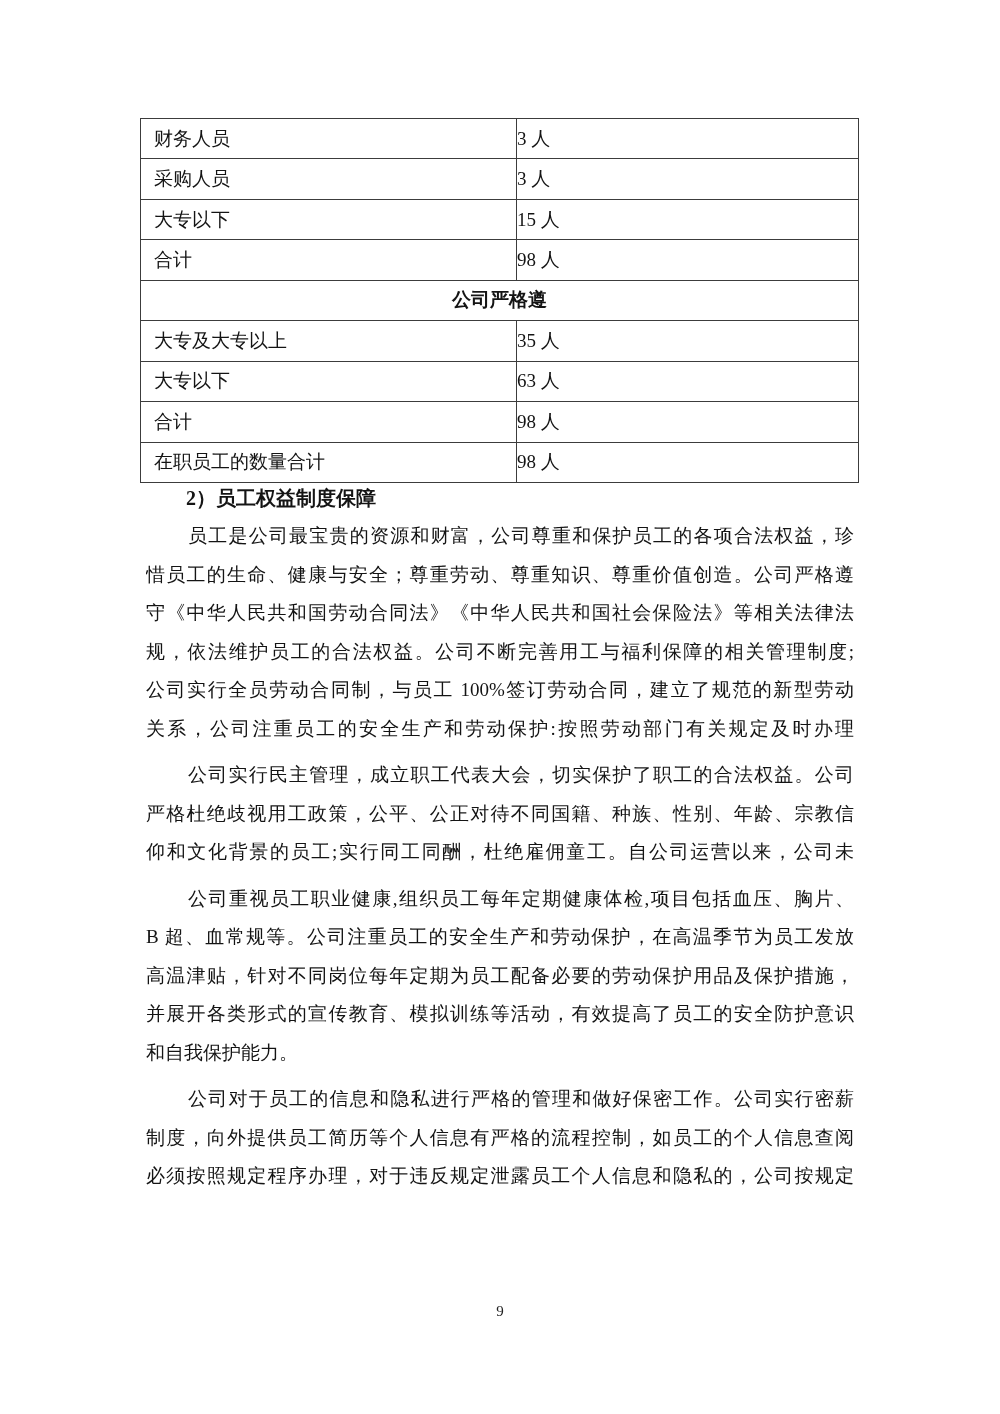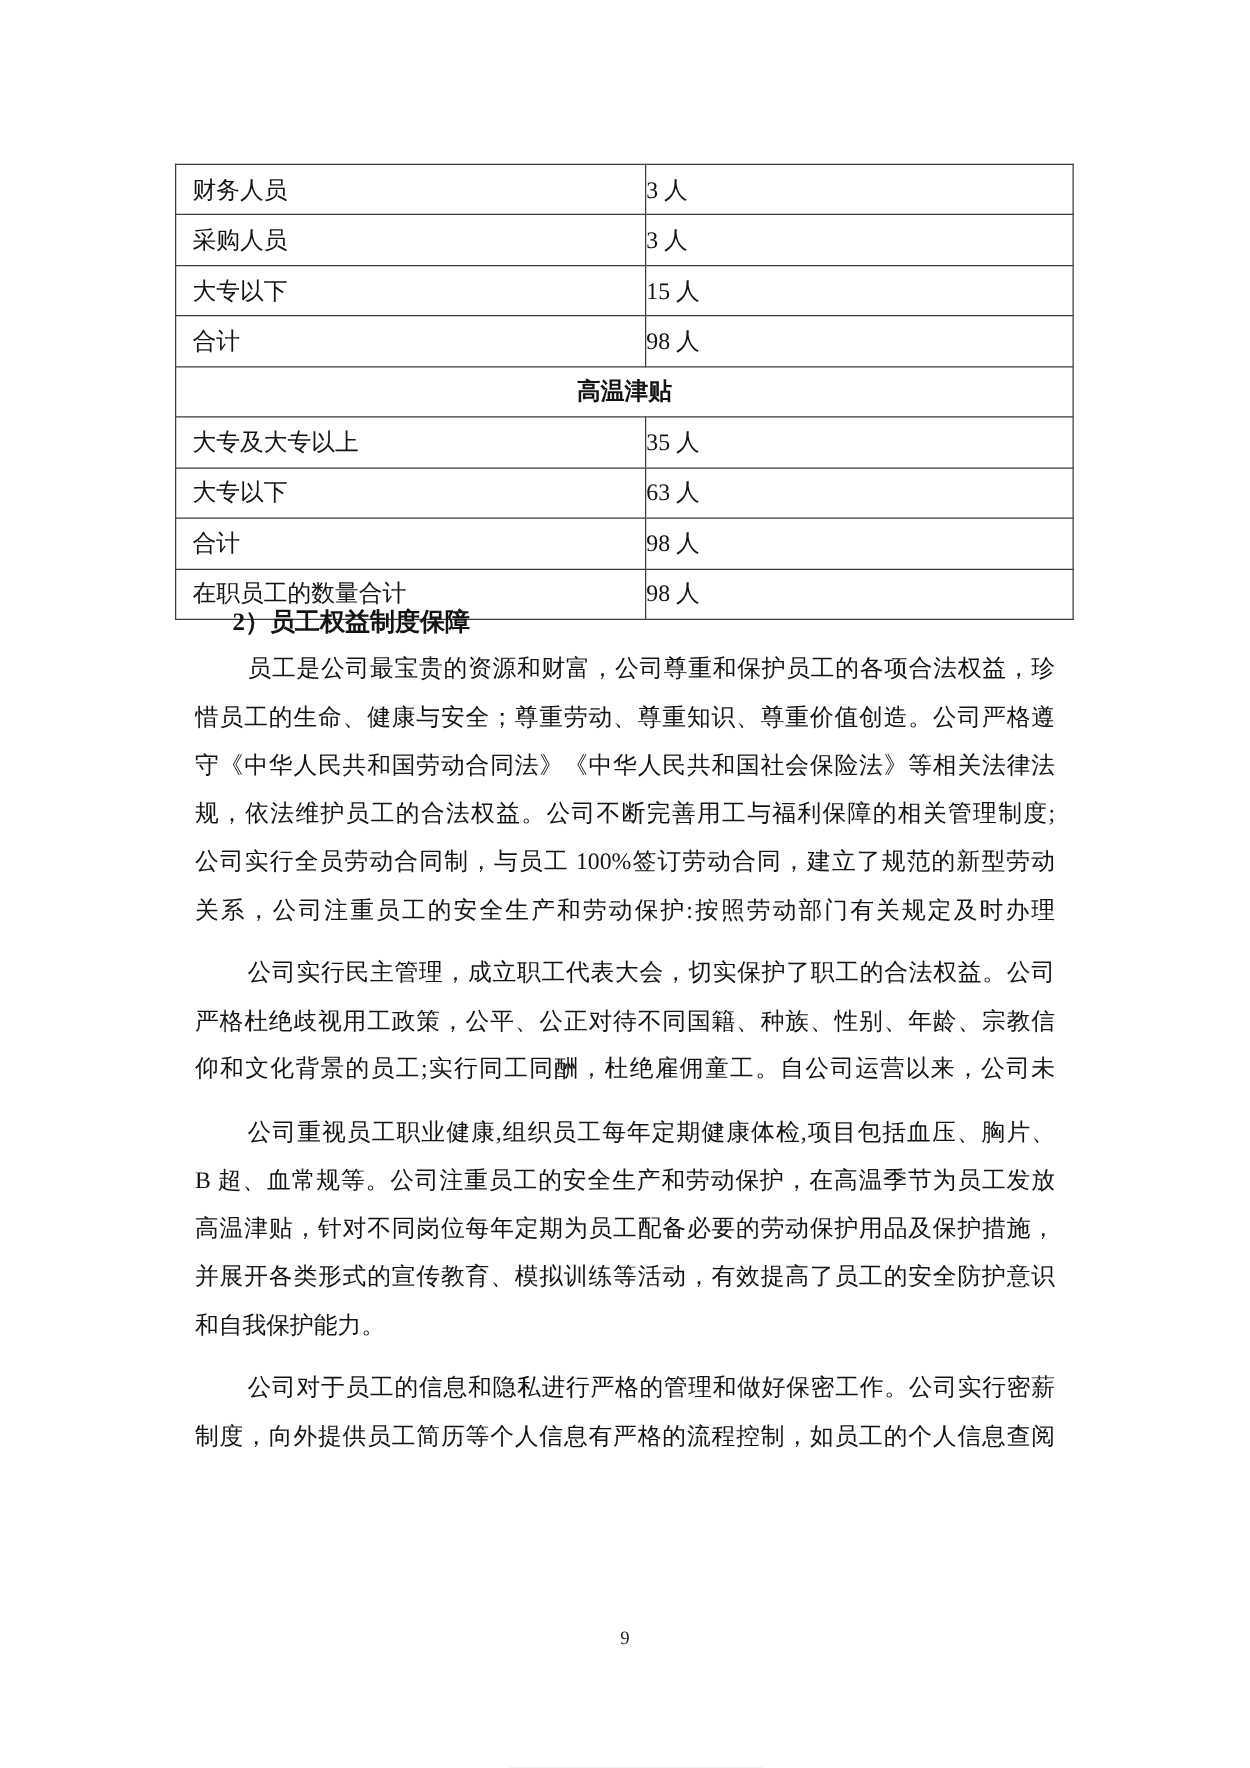--- a/index.html
+++ b/index.html
@@ -8,21 +8,21 @@
     width:1000px; height:1414px;
     margin:0 auto;
     background:#ffffff;
     font-family:"Liberation Serif","DejaVu Serif",serif;
     color:#141414;
     overflow:hidden;
   }
 
   
   table.emp {
-    position:absolute; left:140px; top:131px;
+    position:absolute; left:140px; top:118px;
     width:719px; height:365px;
     border-collapse:collapse; table-layout:fixed;
   }
   table.emp td {
     border:1px solid #3c3c3c;
     font-size:19px;
     padding:0;
     vertical-align:middle;
     background:#ffffff;
   }
@@ -32,21 +32,21 @@
     text-align:center; font-weight:bold; font-size:19px;
   }
 
   
   .content { position:absolute; left:144px; top:479px; width:712px; }
   .heading {
     font-weight:bold; font-size:20px;
     line-height:38px; height:38px;
     padding-left:42px;
   }
-  .para { margin:12px;font-family:Liberation Serif, serif; }
+  .para { margin:2px;font-family:Liberation Serif, serif; }
   .para + .para { margin-top:8px; }
   .p1 { margin-top:0; }
   .ln {
     font-size:19px;
     line-height:38.5px; height:38.5px;
     white-space:nowrap;
     text-align:justify;
     text-align-last:justify;
     overflow:hidden;
   }
@@ -75,21 +75,21 @@
     </tr>
     <tr>
       <td class="label">大专以下</td>
       <td class="value">15 人</td>
     </tr>
     <tr>
       <td class="label">合计</td>
       <td class="value">98 人</td>
     </tr>
     <tr class="header">
-      <td colspan="2">高温津贴</td>
+      <td colspan="2">公司严格遵</td>
     </tr>
     <tr>
       <td class="label">大专及大专以上</td>
       <td class="value">35 人</td>
     </tr>
     <tr>
       <td class="label">大专以下</td>
       <td class="value">63 人</td>
     </tr>
     <tr>
@@ -126,19 +126,20 @@
       <div class="ln first">公司重视员工职业健康,组织员工每年定期健康体检,项目包括血压、胸片、</div>
       <div class="ln">B 超、血常规等。公司注重员工的安全生产和劳动保护，在高温季节为员工发放</div>
       <div class="ln">高温津贴，针对不同岗位每年定期为员工配备必要的劳动保护用品及保护措施，</div>
       <div class="ln">并展开各类形式的宣传教育、模拟训练等活动，有效提高了员工的安全防护意识</div>
       <div class="ln last">和自我保护能力。</div>
     </div>
 
     <div class="para">
       <div class="ln first">公司对于员工的信息和隐私进行严格的管理和做好保密工作。公司实行密薪</div>
       <div class="ln">制度，向外提供员工简历等个人信息有严格的流程控制，如员工的个人信息查阅</div>
+      <div class="ln">必须按照规定程序办理，对于违反规定泄露员工个人信息和隐私的，公司按规定</div>
     </div>
 
   </div>
 
   <div class="pageno">9</div>
 
 </div>
 
 </body></html>

